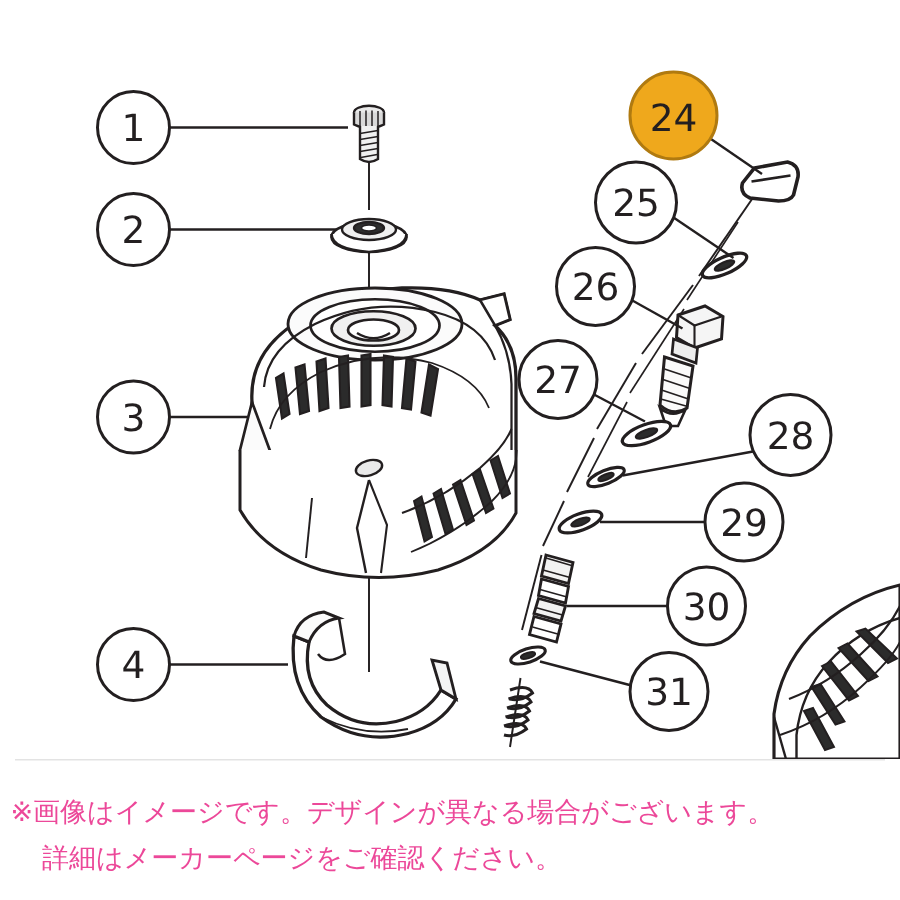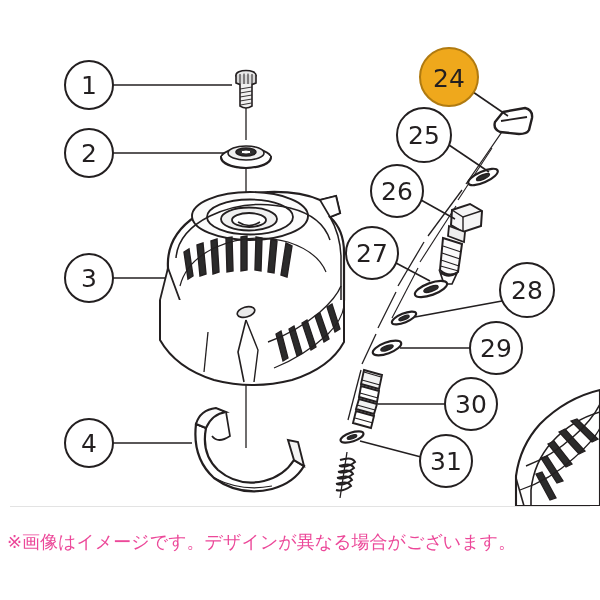--- a/index.html
+++ b/index.html
@@ -365,15 +365,16 @@
         <text class="callout-num" x="446" y="470" text-anchor="middle">31</text>
       </g>
 
     </svg>
   </div>
 
   <div id="separator"></div>
 
   <div id="caption-block">
     <div class="caption-line">※画像はイメージです。デザインが異なる場合がございます。</div>
+    <div class="caption-line indented">詳細はメーカーページをご確認ください。</div>
   </div>
 
 </div>
 
 </body></html>

